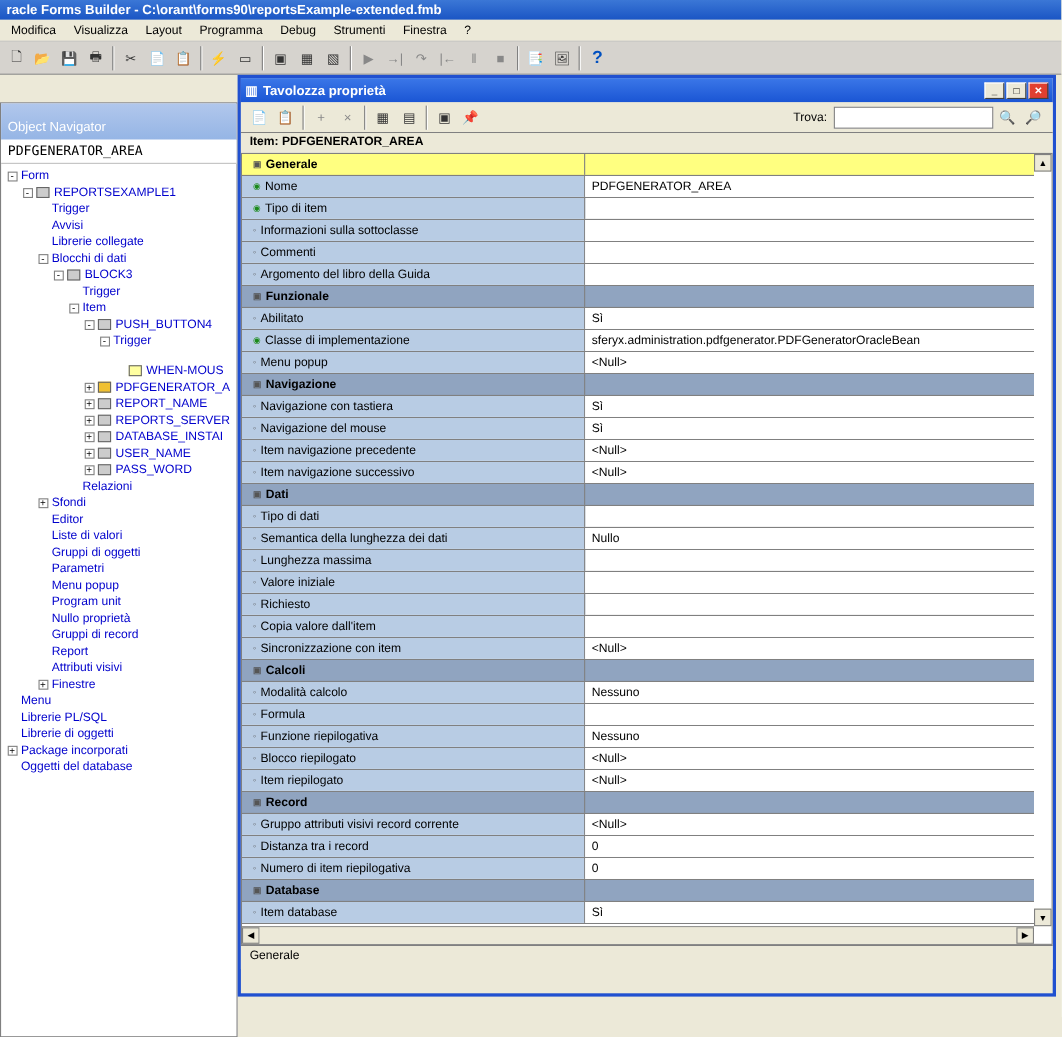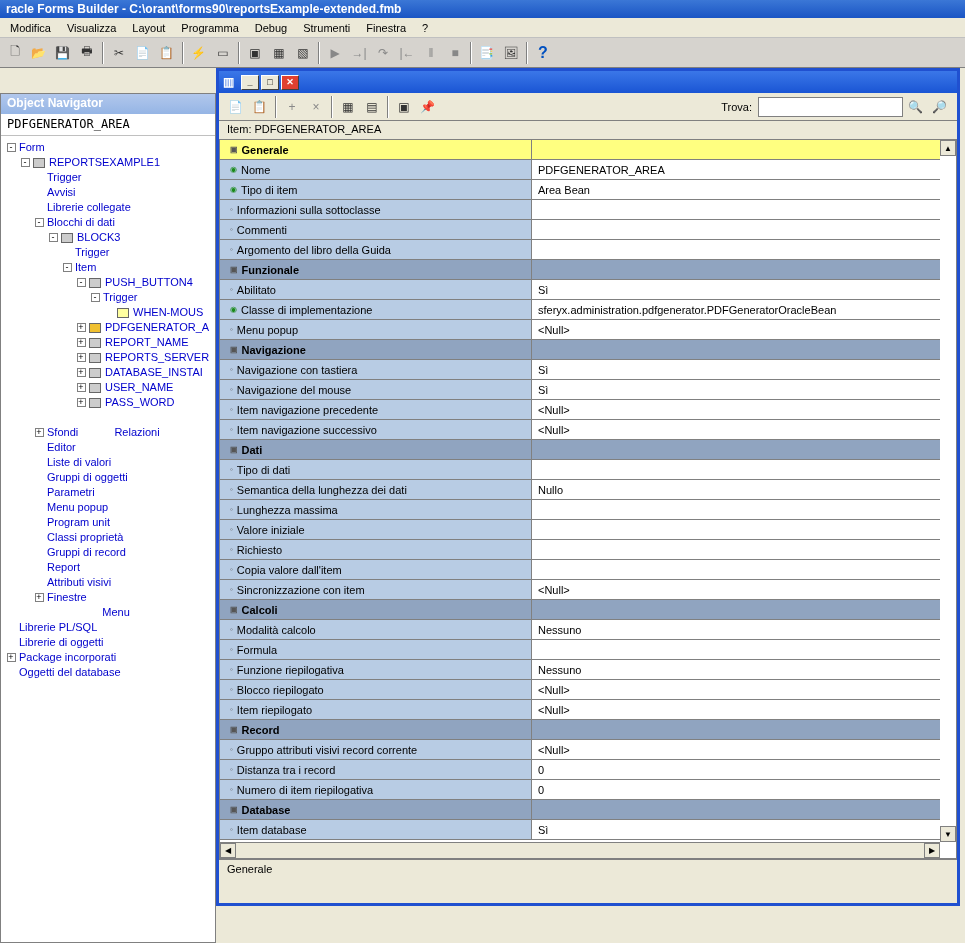--- a/index.html
+++ b/index.html
@@ -6,38 +6,38 @@
   html, body { width: 965px; height: 943px; overflow: hidden; font-family: Tahoma, Arial, sans-serif; font-size: 11px; background: #ece9d8; color: #000; }
   .titlebar { height: 18px; background: linear-gradient(#3b77d6, #1a55c4); color: #fff; font-weight: bold; display: flex; align-items: center; padding: 0 6px; font-size: 12px; }
   .menubar { height: 20px; background: #ece9d8; border-bottom: 1px solid #c0c0c0; display: flex; align-items: center; padding: 0 2px; }
   .menubar span { padding: 0 8px; cursor: default; }
   .toolbar { height: 30px; background: #d6d3ce; border-bottom: 1px solid #808080; display: flex; align-items: center; padding: 0 4px; gap: 2px; }
   .tb-btn { width: 22px; height: 22px; border: 1px solid transparent; display: flex; align-items: center; justify-content: center; font-size: 12px; color: #333; }
   .tb-sep { width: 2px; height: 22px; border-left: 1px solid #808080; border-right: 1px solid #fff; margin: 0 2px; }
   .content { position: relative; height: 875px; background: #ece9d8; }
 
   .obj-nav { position: absolute; left: 0; top: 25px; width: 216px; height: 850px; background: #fff; border: 1px solid #808080; }
-  .obj-nav-title { height: 20px; background: linear-gradient(#b1c7ec, #95b5e5); color: #fff; font-weight: bold; padding: 2px 6px; font-size: 12px; }
+  .obj-nav-title { height: 33px; background: linear-gradient(#b1c7ec, #95b5e5); color: #fff; font-weight: normal; padding: 14px 6px; font-size: 12px; }
   .obj-nav-curr { height: 22px; padding: 3px 6px; font-family: monospace; font-size: 12px; border-bottom: 1px solid #c0c0c0; background: #fff; }
   .tree { padding: 4px 2px; font-size: 11px; line-height: 15px; color: #0000cc; overflow: hidden; white-space: nowrap; }
   .tree-row { display: flex; align-items: center; height: 15px; }
   .tree-icon { width: 12px; text-align: center; font-size: 9px; color: #000; margin-right: 2px; }
   .tree-glyph { width: 14px; height: 12px; display: inline-block; margin-right: 2px; }
   .tree-text { white-space: nowrap; }
 
   .prop-win { position: absolute; left: 216px; top: 0; width: 744px; height: 838px; border: 3px solid #2050d0; background: #ece9d8; }
   .prop-title { height: 22px; background: linear-gradient(#3b77e8, #1a55d4); display: flex; align-items: center; padding: 0 4px; color: #fff; font-weight: bold; font-size: 12px; }
   .prop-title .wt { flex: 1; }
   .winbtn { width: 18px; height: 15px; background: #ece9d8; border: 1px solid #fff; border-right-color: #404040; border-bottom-color: #404040; margin-left: 2px; display: flex; align-items: center; justify-content: center; font-size: 9px; color: #000; font-weight: bold; }
   .winbtn.close { background: #e04030; color: #fff; }
   .prop-tb { height: 28px; background: #ece9d8; border-bottom: 1px solid #808080; display: flex; align-items: center; padding: 0 6px; gap: 2px; }
   .prop-tb .spacer { flex: 1; }
   .find-label { padding-right: 4px; }
   .find-input { width: 145px; height: 20px; border: 1px solid #808080; background: #fff; padding: 1px 3px; font: inherit; }
-  .prop-item-label { height: 18px; padding: 2px 8px; background: #ece9d8; }
+  .prop-item-label { height: 18px; padding: 2px 8px; background: #ece9d8; font-weight: bold; }
   .grid-wrap { position: relative; height: 720px; border: 1px solid #808080; background: #fff; }
   .grid-scroll-arrow { position: absolute; right: 0; width: 16px; height: 16px; background: #ece9d8; border: 1px solid #808080; display: flex; align-items: center; justify-content: center; font-size: 8px; }
   .grid { position: absolute; left: 0; top: 0; right: 16px; bottom: 16px; overflow: hidden; }
   .grid-row { display: flex; height: 20px; border-bottom: 1px solid #808080; }
   .grid-row.section { background: #90a4c0; color: #000; font-weight: bold; }
   .grid-row.section-yellow { background: #ffff80; font-weight: bold; }
   .grid-row.prop .cell-name { background: #b8cce4; }
   .cell-name { width: 312px; border-right: 1px solid #808080; padding: 2px 6px 2px 10px; display: flex; align-items: center; gap: 4px; }
   .cell-val { flex: 1; padding: 2px 6px; display: flex; align-items: center; background: #fff; }
   .bullet { font-size: 8px; color: #555; }
@@ -141,21 +141,21 @@
         </div>
         <div class="tree-row" style="padding-left: 72px;">
           <span class="tree-icon"><span style="display:inline-block;width:9px;height:9px;border:1px solid #808080;line-height:7px;text-align:center;font-size:9px;background:#fff;color:#000">-</span></span>
           <span class="tree-glyph"><span style="display:inline-block;width:12px;height:10px;background:#ccc;border:1px solid #666"></span></span>
           <span class="tree-text">PUSH_BUTTON4</span>
         </div>
         <div class="tree-row" style="padding-left: 86px;">
           <span class="tree-icon"><span style="display:inline-block;width:9px;height:9px;border:1px solid #808080;line-height:7px;text-align:center;font-size:9px;background:#fff;color:#000">-</span></span>
           <span class="tree-text">Trigger</span>
         </div>
-        <div class="tree-row" style="padding-left: 100px;">
+        <div class="tree-row" style="padding-left: 100px; margin-top: 12px;">
           <span class="tree-icon">&nbsp;</span>
           <span class="tree-glyph"><span style="display:inline-block;width:12px;height:10px;background:#ffffa0;border:1px solid #666"></span></span>
           <span class="tree-text">WHEN-MOUS</span>
         </div>
         <div class="tree-row" style="padding-left: 72px;">
           <span class="tree-icon"><span style="display:inline-block;width:9px;height:9px;border:1px solid #808080;line-height:7px;text-align:center;font-size:9px;background:#fff;color:#000">+</span></span>
           <span class="tree-glyph"><span style="display:inline-block;width:12px;height:10px;background:#f0c030;border:1px solid #666"></span></span>
           <span class="tree-text">PDFGENERATOR_A</span>
         </div>
         <div class="tree-row" style="padding-left: 72px;">
@@ -176,21 +176,21 @@
         <div class="tree-row" style="padding-left: 72px;">
           <span class="tree-icon"><span style="display:inline-block;width:9px;height:9px;border:1px solid #808080;line-height:7px;text-align:center;font-size:9px;background:#fff;color:#000">+</span></span>
           <span class="tree-glyph"><span style="display:inline-block;width:12px;height:10px;background:#ccc;border:1px solid #666"></span></span>
           <span class="tree-text">USER_NAME</span>
         </div>
         <div class="tree-row" style="padding-left: 72px;">
           <span class="tree-icon"><span style="display:inline-block;width:9px;height:9px;border:1px solid #808080;line-height:7px;text-align:center;font-size:9px;background:#fff;color:#000">+</span></span>
           <span class="tree-glyph"><span style="display:inline-block;width:12px;height:10px;background:#ccc;border:1px solid #666"></span></span>
           <span class="tree-text">PASS_WORD</span>
         </div>
-        <div class="tree-row" style="padding-left: 58px; flex-direction: column;">
+        <div class="tree-row" style="padding-left: 58px;">
           <span class="tree-icon">&nbsp;</span>
           <span class="tree-text">Relazioni</span>
         </div>
         <div class="tree-row" style="padding-left: 30px;">
           <span class="tree-icon"><span style="display:inline-block;width:9px;height:9px;border:1px solid #808080;line-height:7px;text-align:center;font-size:9px;background:#fff;color:#000">+</span></span>
           <span class="tree-text">Sfondi</span>
         </div>
         <div class="tree-row" style="padding-left: 30px;">
           <span class="tree-icon">&nbsp;</span>
           <span class="tree-text">Editor</span>
@@ -210,39 +210,39 @@
         <div class="tree-row" style="padding-left: 30px;">
           <span class="tree-icon">&nbsp;</span>
           <span class="tree-text">Menu popup</span>
         </div>
         <div class="tree-row" style="padding-left: 30px;">
           <span class="tree-icon">&nbsp;</span>
           <span class="tree-text">Program unit</span>
         </div>
         <div class="tree-row" style="padding-left: 30px;">
           <span class="tree-icon">&nbsp;</span>
-          <span class="tree-text">Classi proprietà</span>
+          <span class="tree-text">Nullo proprietà</span>
         </div>
         <div class="tree-row" style="padding-left: 30px;">
           <span class="tree-icon">&nbsp;</span>
           <span class="tree-text">Gruppi di record</span>
         </div>
         <div class="tree-row" style="padding-left: 30px;">
           <span class="tree-icon">&nbsp;</span>
           <span class="tree-text">Report</span>
         </div>
         <div class="tree-row" style="padding-left: 30px;">
           <span class="tree-icon">&nbsp;</span>
           <span class="tree-text">Attributi visivi</span>
         </div>
         <div class="tree-row" style="padding-left: 30px;">
           <span class="tree-icon"><span style="display:inline-block;width:9px;height:9px;border:1px solid #808080;line-height:7px;text-align:center;font-size:9px;background:#fff;color:#000">+</span></span>
           <span class="tree-text">Finestre</span>
         </div>
-        <div class="tree-row" style="padding-left: 2px; justify-content: center;">
+        <div class="tree-row" style="padding-left: 2px;">
           <span class="tree-icon">&nbsp;</span>
           <span class="tree-text">Menu</span>
         </div>
         <div class="tree-row" style="padding-left: 2px;">
           <span class="tree-icon">&nbsp;</span>
           <span class="tree-text">Librerie PL/SQL</span>
         </div>
         <div class="tree-row" style="padding-left: 2px;">
           <span class="tree-icon">&nbsp;</span>
           <span class="tree-text">Librerie di oggetti</span>
@@ -254,20 +254,21 @@
         <div class="tree-row" style="padding-left: 2px;">
           <span class="tree-icon">&nbsp;</span>
           <span class="tree-text">Oggetti del database</span>
         </div>
       </div>
   </div>
 
   <div class="prop-win">
     <div class="prop-title">
       <span style="width:16px">▥</span>
+      <span class="wt">Tavolozza proprietà</span>
       <div class="winbtn">_</div>
       <div class="winbtn">□</div>
       <div class="winbtn close">✕</div>
     </div>
     <div class="prop-tb">
       <div class="tb-btn">📄</div>
       <div class="tb-btn">📋</div>
       <div class="tb-sep"></div>
       <div class="tb-btn" style="color:#888">+</div>
       <div class="tb-btn" style="color:#888">×</div>
@@ -298,21 +299,20 @@
               <span class="bullet changed">◉</span>
               <span>Nome</span>
             </div>
             <div class="cell-val">PDFGENERATOR_AREA</div>
           </div>
           <div class="grid-row prop">
             <div class="cell-name">
               <span class="bullet changed">◉</span>
               <span>Tipo di item</span>
             </div>
-            <div class="cell-val">Area Bean</div>
           </div>
           <div class="grid-row prop">
             <div class="cell-name">
               <span class="bullet">◦</span>
               <span>Informazioni sulla sottoclasse</span>
             </div>
             <div class="cell-val"></div>
           </div>
           <div class="grid-row prop">
             <div class="cell-name">

